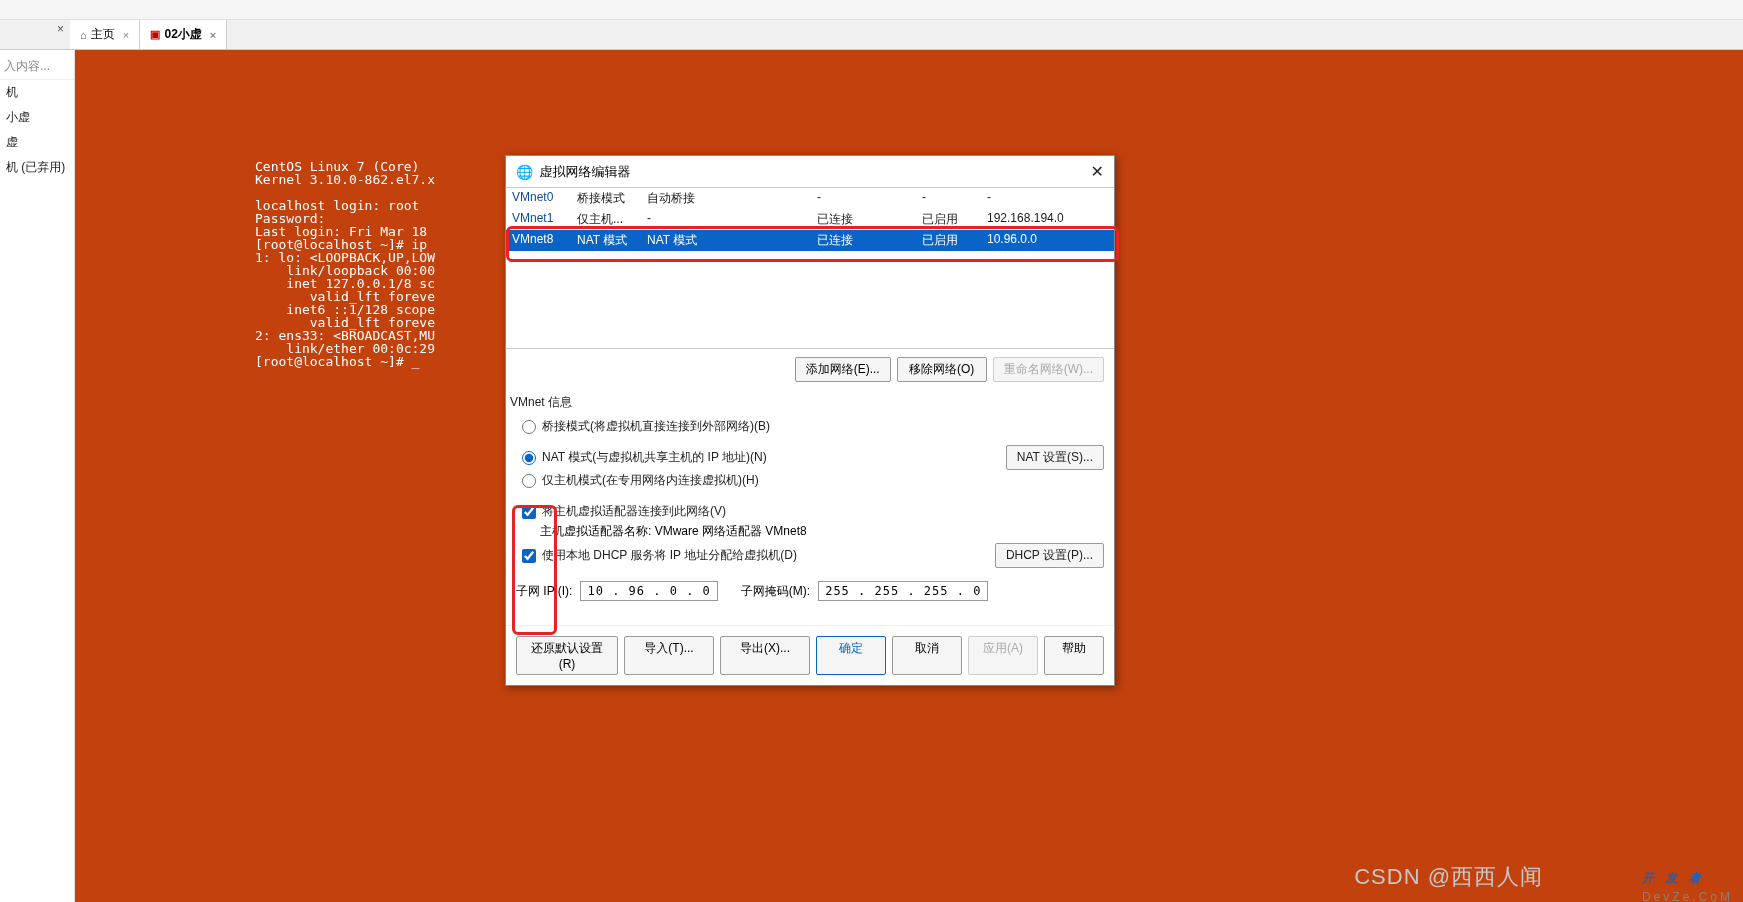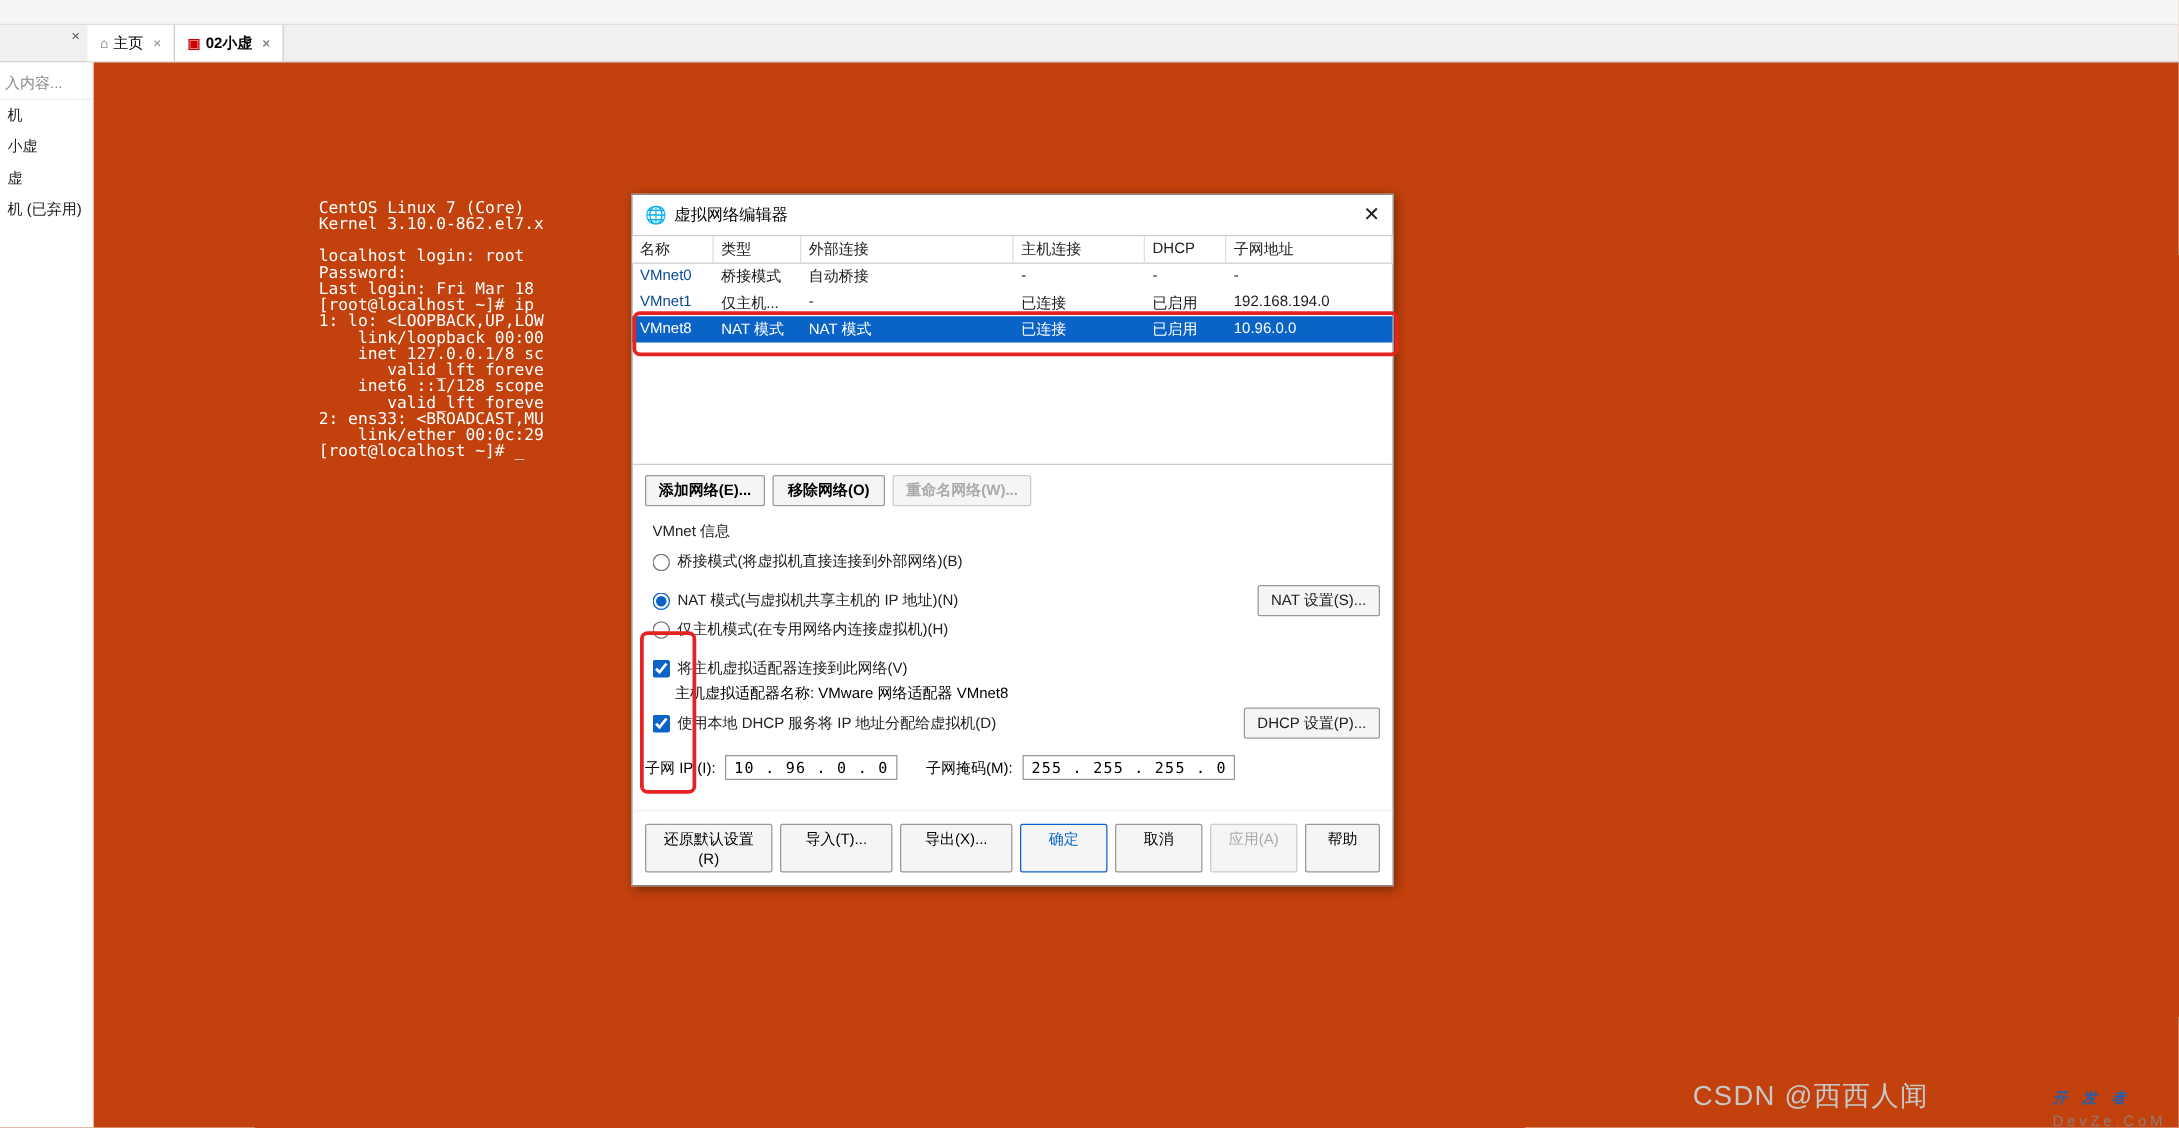--- a/index.html
+++ b/index.html
@@ -34,25 +34,25 @@
   .c-ext { width:170px; }
   .c-host { width:105px; }
   .c-dhcp { width:65px; }
   .c-sub { flex:1; }
   .net-row { color:#1a1a1a; }
   .net-row.sel { background:#0a64c8; color:#fff; }
   .net-normal { color:#0a4b9a; }
   .net-table-body { min-height: 160px; position:relative; }
   .highlight-box { position:absolute; border:3px solid #e62222; border-radius:6px; pointer-events:none; }
   .hl1 { top:38px; left:0px; right:-5px; height:36px; }
-  .btn-row { display:flex; gap:6px; padding:8px 10px;font-weight:bold; }
+  .btn-row { display:flex; gap:6px; justify-content:flex-end; padding:8px 10px; }
   .btn { border:1px solid #999; background:#f5f5f5; padding: 3px 10px; min-width:90px; text-align:center; cursor:pointer; border-radius:2px; }
   .btn.dis { color:#aaa; border-color:#ccc; }
   .btn.primary { border-color:#0a64c8; color:#0a64c8; }
-  .section-title { padding: 4px 16px; color:#222; }
+  .section-title { padding: 4px 4px; color:#222; }
   .radio-row, .check-row { display:flex; align-items:center; gap:6px; padding: 3px 16px; color:#222;}
   input[type=radio], input[type=checkbox] { accent-color:#0a64c8; width:14px; height:14px;}
   .indent { padding-left: 34px; display:flex; align-items:center; gap:6px; }
   .combo { border:1px solid #bbb; background:#f8f8f8; color:#888; padding:2px 6px; flex:1; height:22px; display:flex; align-items:center; justify-content:space-between; }
   .combo .arr { color:#888; }
   .row-flex { display:flex; align-items:center; gap:8px; padding:4px 10px; }
   .ip-box { border:1px solid #999; padding:2px 6px; letter-spacing:1px; font-family:monospace; min-width:115px; text-align:center; }
   .bottom-btns { display:flex; gap:6px; justify-content:flex-start; padding:10px; border-top:1px solid #eee; }
   .hl2 { position:absolute; border:3px solid #e62222; border-radius:6px; pointer-events:none; left:6px; top:349px; width:45px; height:130px; }
   .watermark1 { position:absolute; bottom:10px; right:200px; color:#c7c7c7; font-size:22px; font-family: Arial; letter-spacing:1px; }
@@ -108,28 +108,20 @@
 [root@localhost ~]# _</pre>
 
     <div class="dialog">
       <div class="dlg-title">
         <span class="glb">🌐</span>
         <span class="ttl">虚拟网络编辑器</span>
         <span class="close-x">✕</span>
       </div>
 
       <div class="net-table" style="position:relative;">
-        <div class="net-head">
-          <div class="c-name">名称</div>
-          <div class="c-type">类型</div>
-          <div class="c-ext">外部连接</div>
-          <div class="c-host">主机连接</div>
-          <div class="c-dhcp">DHCP</div>
-          <div class="c-sub">子网地址</div>
-        </div>
         <div class="net-table-body">
           <div class="net-row">
             <div class="c-name net-normal">VMnet0</div>
             <div class="c-type">桥接模式</div>
             <div class="c-ext">自动桥接</div>
             <div class="c-host">-</div>
             <div class="c-dhcp">-</div>
             <div class="c-sub">-</div>
           </div>
           <div class="net-row">

